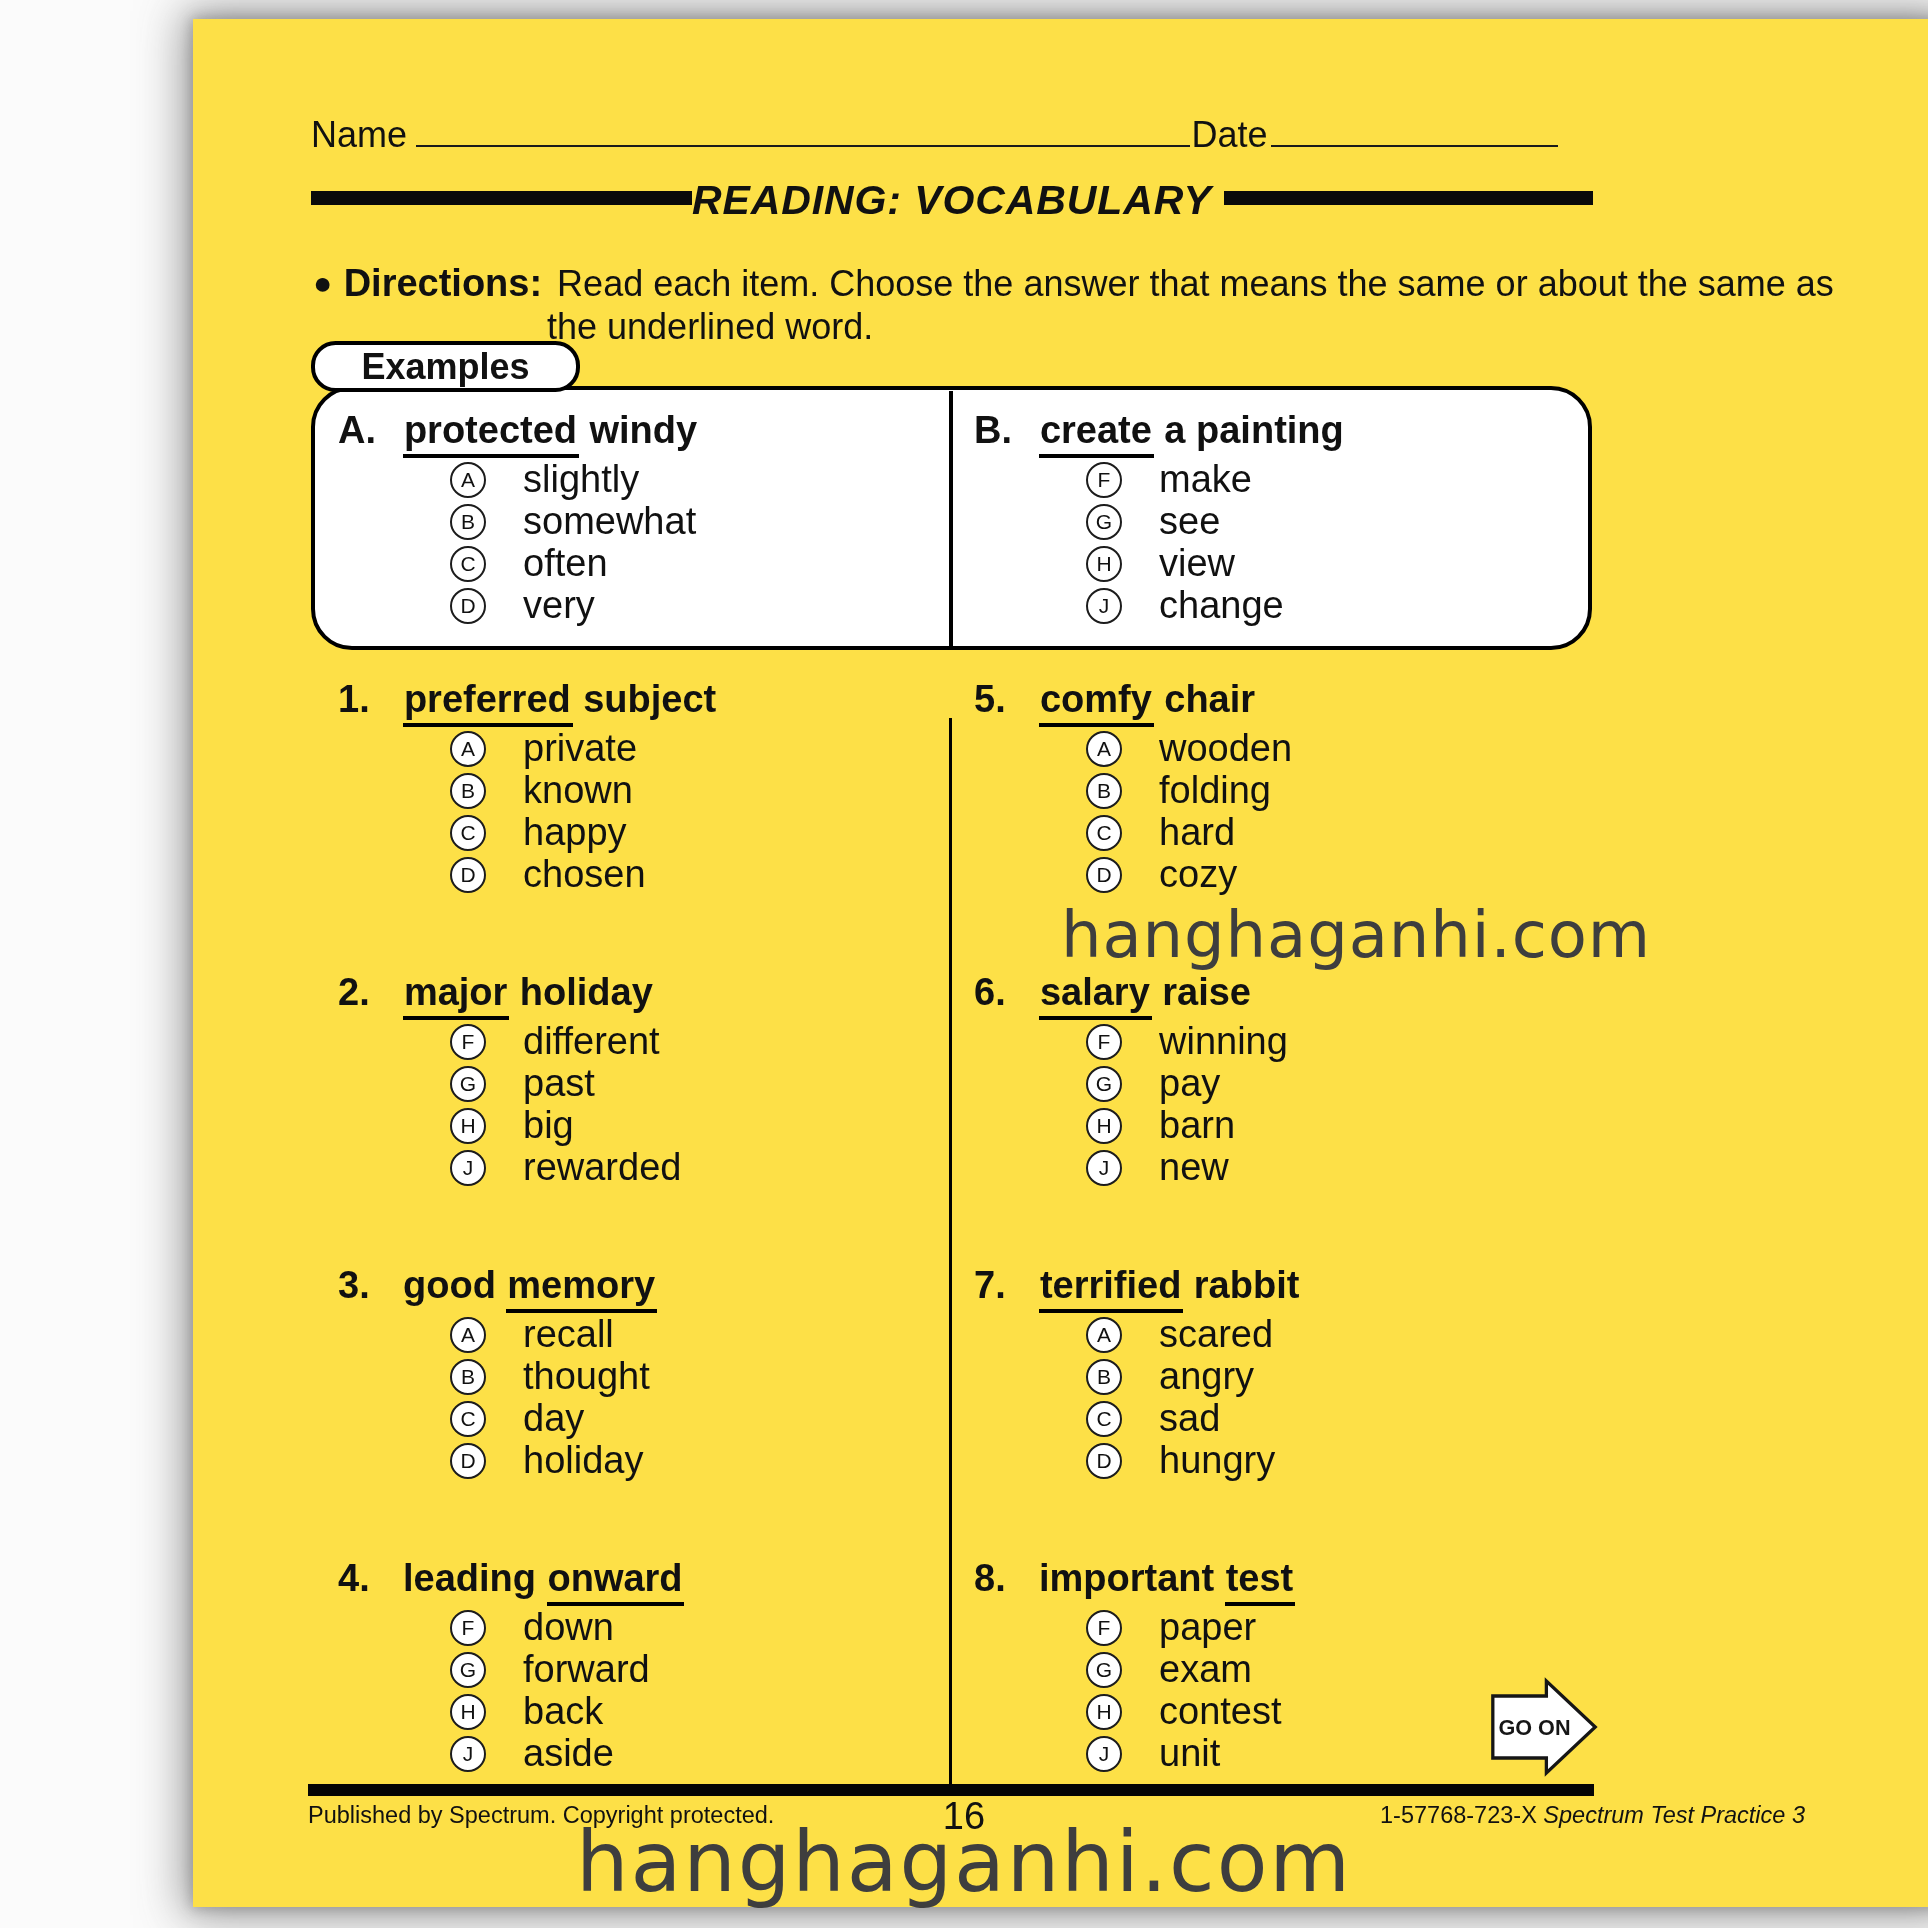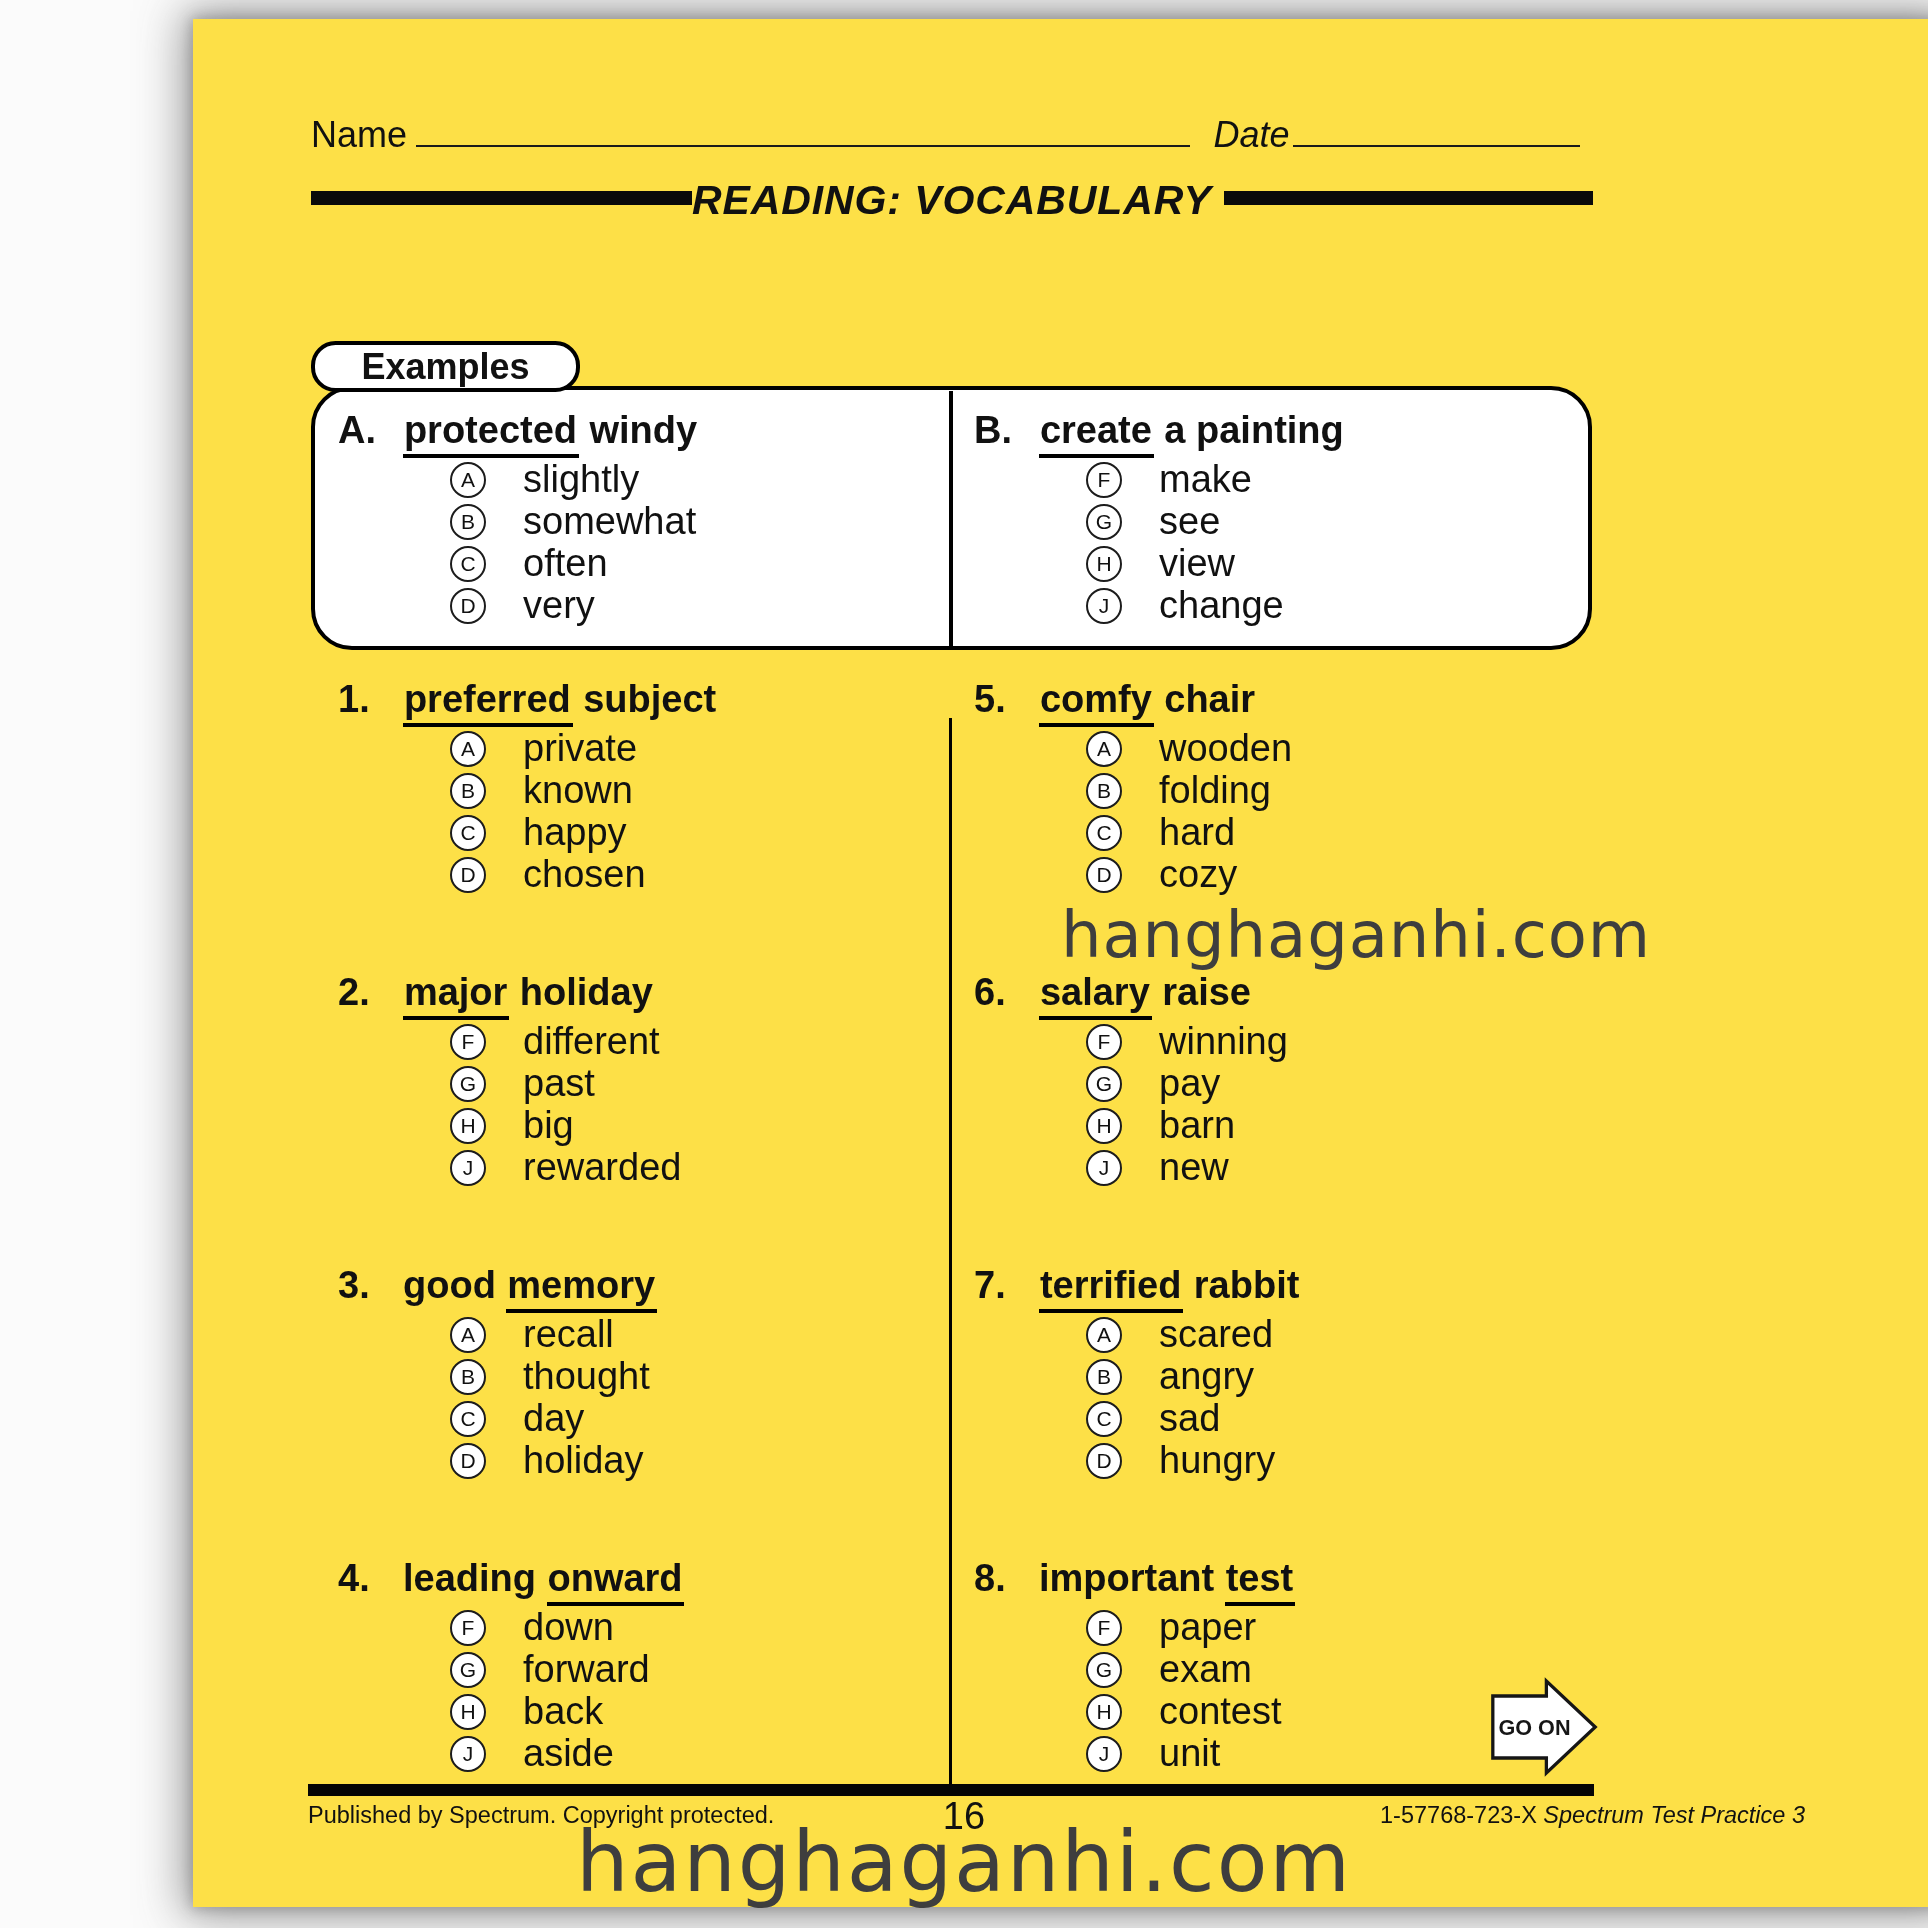--- a/index.html
+++ b/index.html
@@ -18,21 +18,21 @@
     background: #fde047;
     box-shadow: 0 0 45px 9.4px rgba(70,70,70,0.55), 0 0 13px 1.9px rgba(90,90,90,0.35);
   }
   
   .name-row {
     position: absolute; left: 118px; top: 90px; width: 1282px;
     display: flex; align-items: baseline; font-size: 36px;
   }
   .blank-line { border-bottom: 2.8px solid #1a1a1a; height: 36px; }
   .name-line { width: 774px; margin-left: 9.4px; }
-  .date-label { margin-left: 23px; font-style: italic; }
+  .date-label { margin-left: 1px; }
   .date-line { width: 287px; margin-left: 3.8px; }
 
   .title-row { position: absolute; left: 118px; top: 158px; width: 1282px; height: 41px; }
   .title-bar { position: absolute; top: 14px; height: 14px; background: #0a0a0a; }
   .bar-left  { left: 0; width: 381px; }
   .bar-right { right: 0; width: 369px; }
   .page-title {
     position: absolute; left: 381px; width: 532px; top: 0;
     text-align: left; font-size: 41px; font-weight: bold; font-style: italic;
     letter-spacing: 0.9px; white-space: nowrap;
@@ -109,20 +109,26 @@
     <span class="date-label">Date</span>
     <span class="blank-line date-line"></span>
   </div>
 
   <div class="title-row">
     <div class="title-bar bar-left"></div>
     <div class="page-title">READING: VOCABULARY</div>
     <div class="title-bar bar-right"></div>
   </div>
 
+  <div class="directions">
+    <div class="dir-line1">
+      <span class="dir-bullet">●</span><span class="dir-label">Directions:</span><span>Read each item. Choose the answer that means the same or about the same as</span>
+    </div>
+    <div class="dir-line2">the underlined word.</div>
+  </div>
 
   <div class="examples-tab">
     <span>Examples</span>
   </div>
   <div class="examples-box"></div>
   <div class="examples-divider"></div>
 
   <div class="qblock" style="left:145px; top:391px;">
       <div class="q-head">
         <span class="q-num">A.</span>

